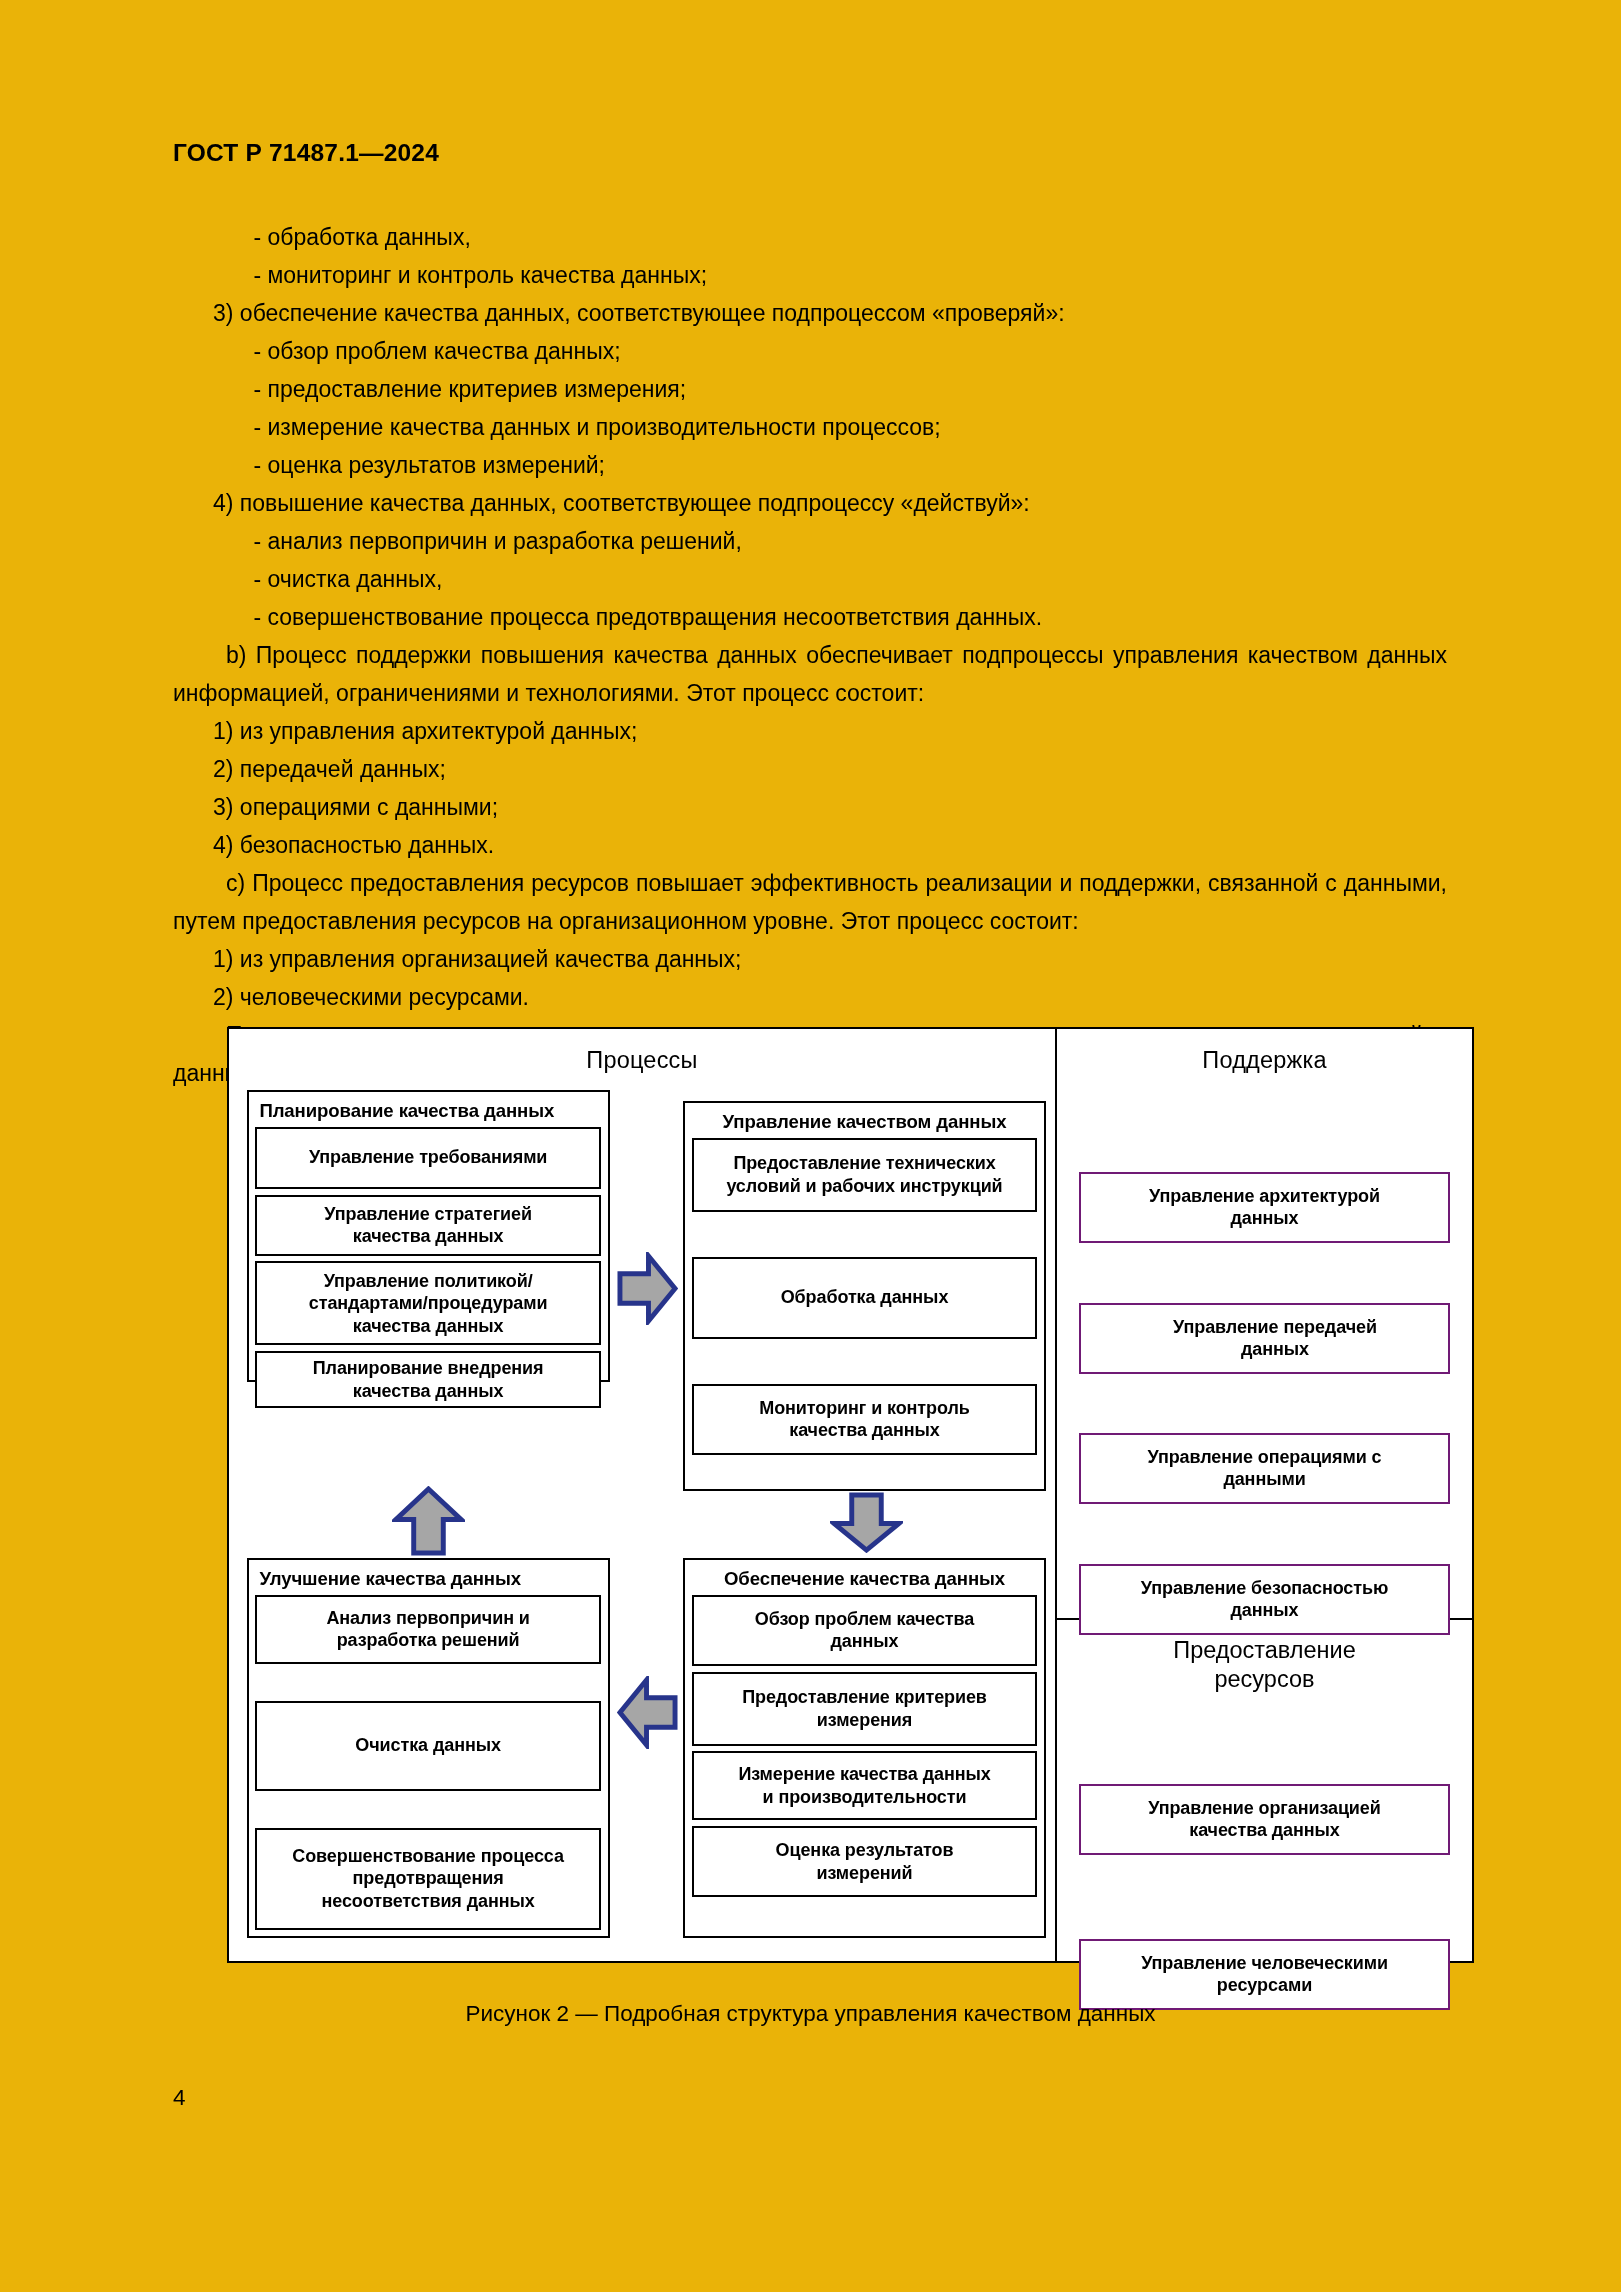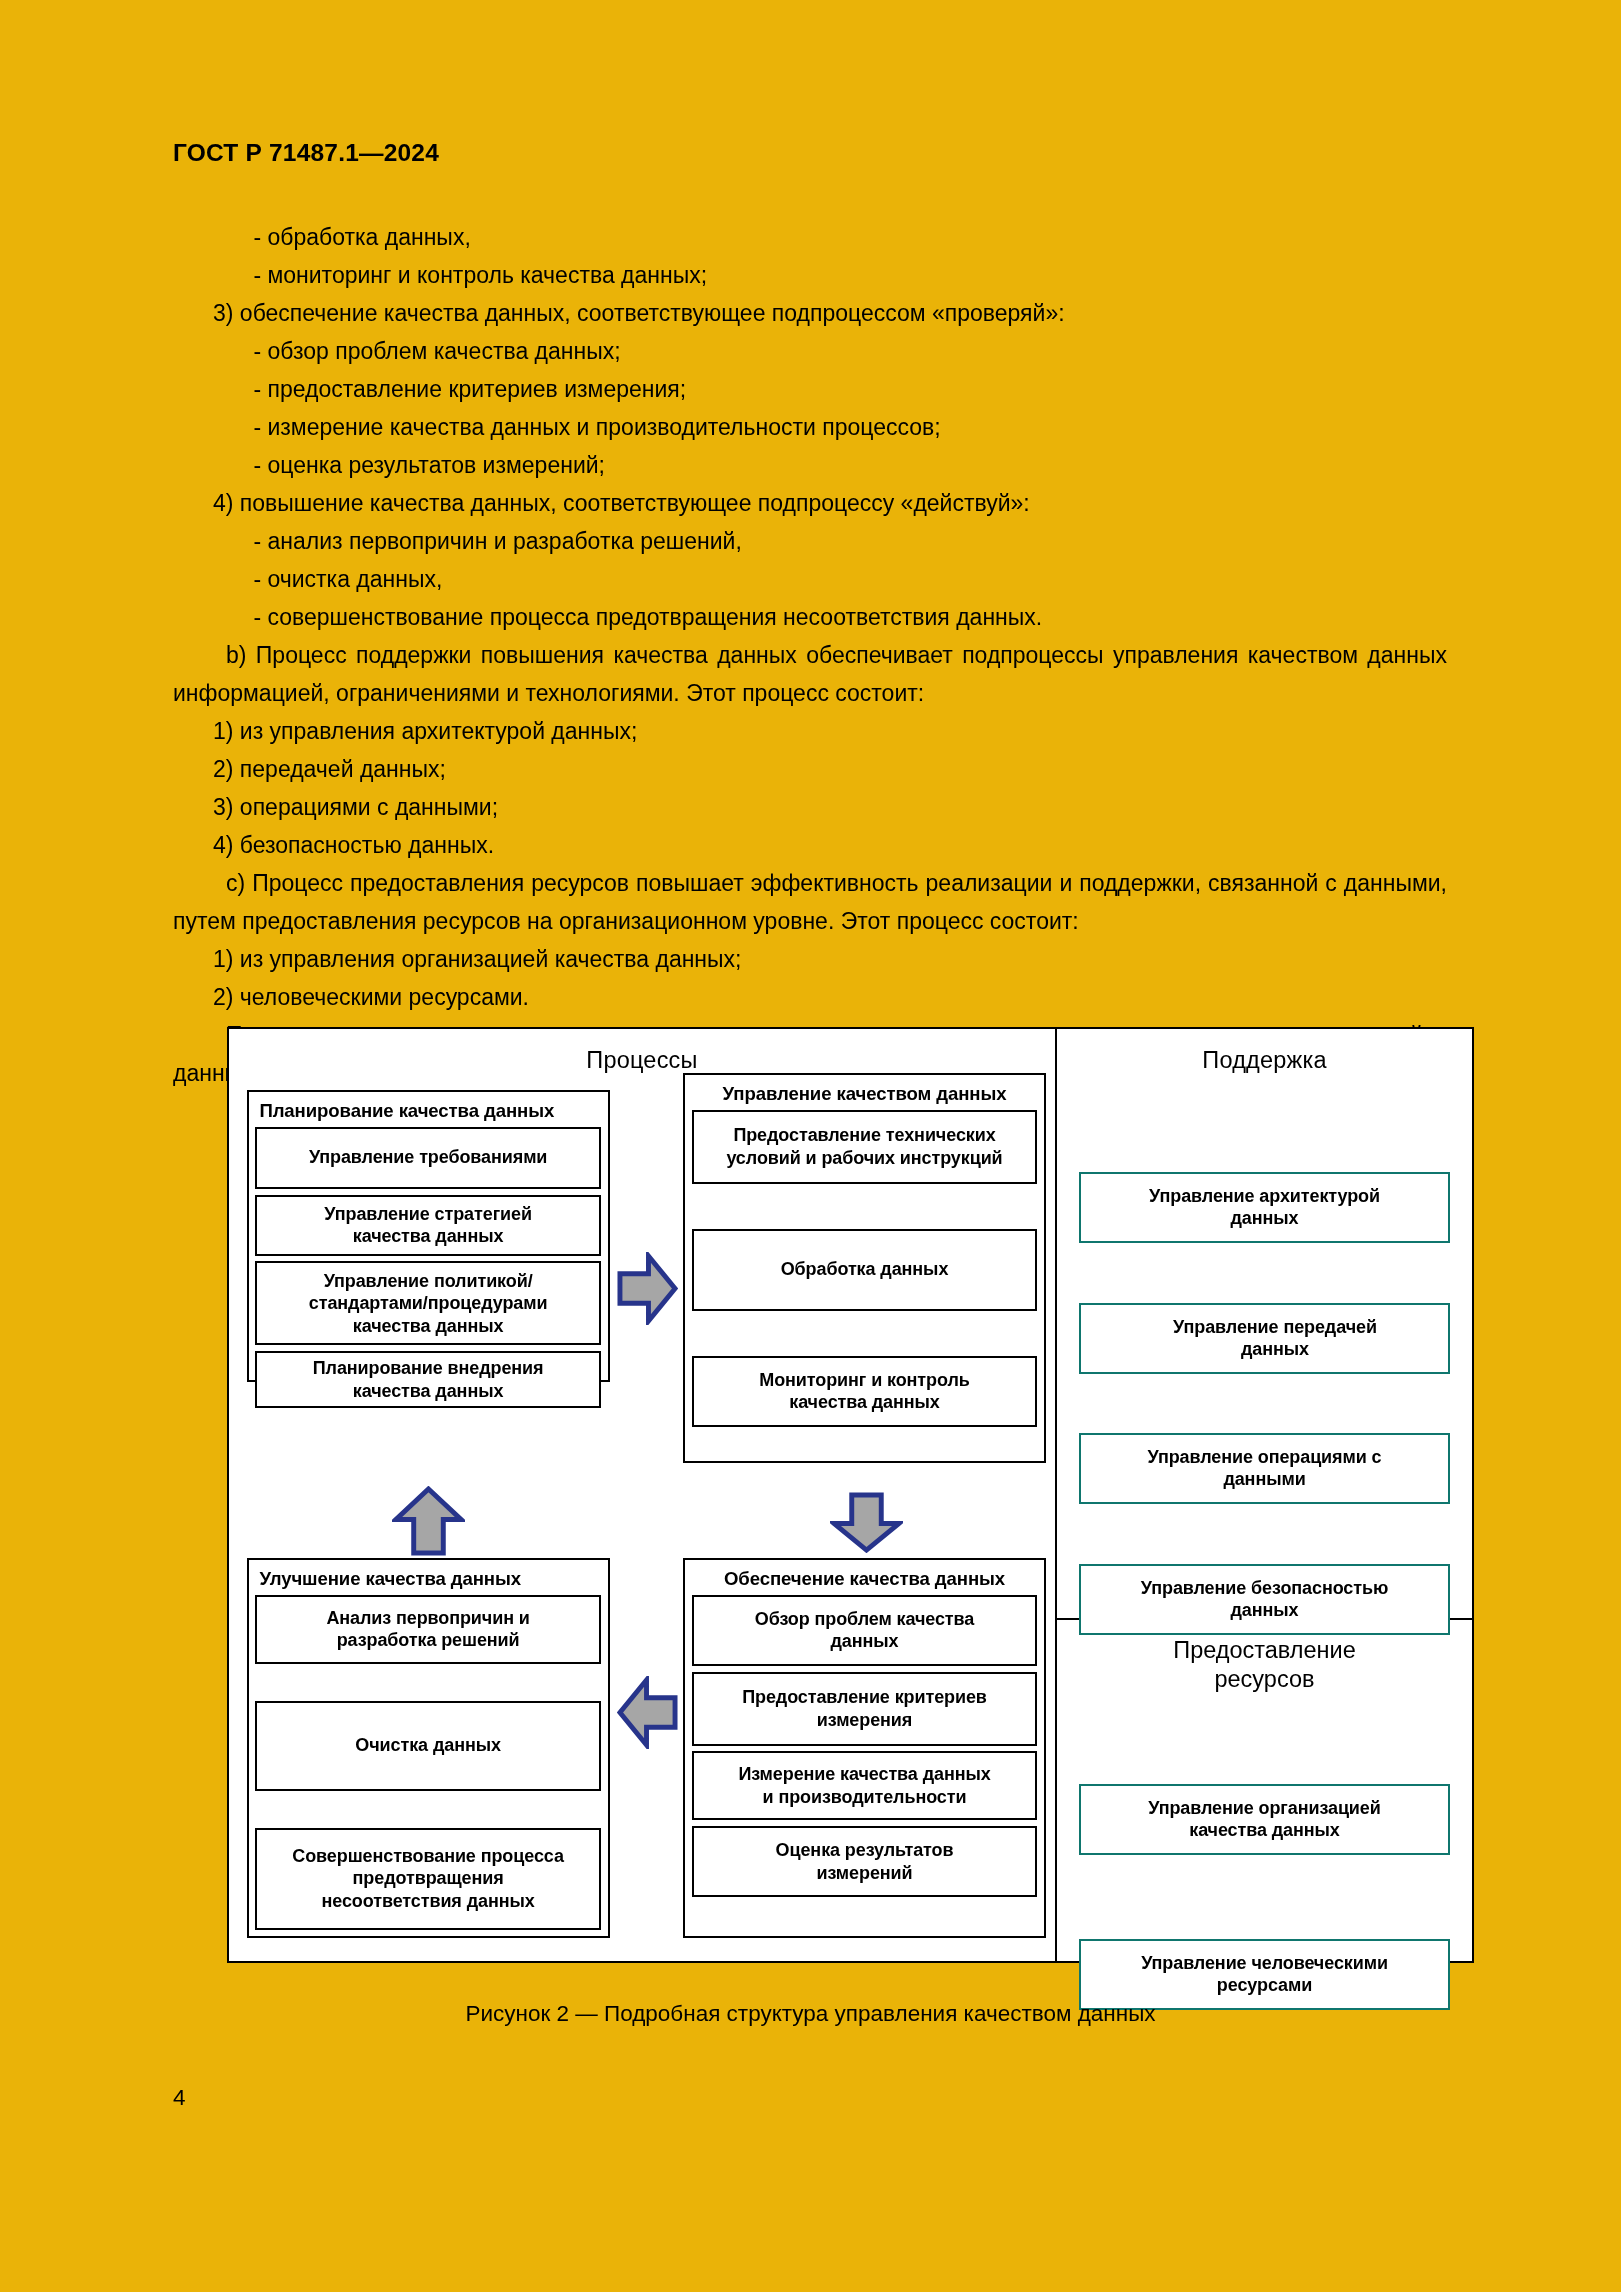--- a/index.html
+++ b/index.html
@@ -170,21 +170,21 @@
     position: relative;
     height: 100%;
     padding: 0 21.6px;
     box-sizing: border-box;
   }
   .right-item {
     position: absolute;
     left: 21.6px;
     right: 21.6px;
     box-sizing: border-box;
-    border: 2px solid #0f766e;
+    border: 2px solid #701a75;
     background: #fff;
     display: flex;
     align-items: center;
     justify-content: center;
     text-align: center;
     font-size: 18px;
     font-weight: bold;
     line-height: 22.5px;
     letter-spacing: -0.1px;
   }
@@ -248,21 +248,21 @@
         <div class="col-title">Процессы</div>
 
         <div class="group" style="left:17.6px; top:61px; width:363px; height:292px;">
           <div class="group-title left">Планирование качества данных</div>
           <div class="item" style="height:62px;">Управление требованиями</div>
           <div class="item" style="height:61px;">Управление стратегией<br>качества данных</div>
           <div class="item" style="height:84px;">Управление политикой/<br>стандартами/процедурами<br>качества данных</div>
           <div class="item" style="height:57px;">Планирование внедрения<br>качества данных</div>
         </div>
 
-        <div class="group" style="left:454px; top:44px; width:363px; height:390px;">
+        <div class="group" style="left:454px; top:72px; width:363px; height:390px;">
           <div class="group-title">Управление качеством данных</div>
           <div class="item" style="height:74px; margin-bottom:45px;">Предоставление технических<br>условий и рабочих инструкций</div>
           <div class="item" style="height:82px; margin-bottom:45px;">Обработка данных</div>
           <div class="item" style="height:71px;">Мониторинг и контроль<br>качества данных</div>
         </div>
 
         <div class="group" style="left:17.6px; top:529px; width:363px; height:380px;">
           <div class="group-title left">Улучшение качества данных</div>
           <div class="item" style="height:69px; margin-bottom:37px;">Анализ первопричин и<br>разработка решений</div>
           <div class="item" style="height:90px; margin-bottom:37px;">Очистка данных</div>

